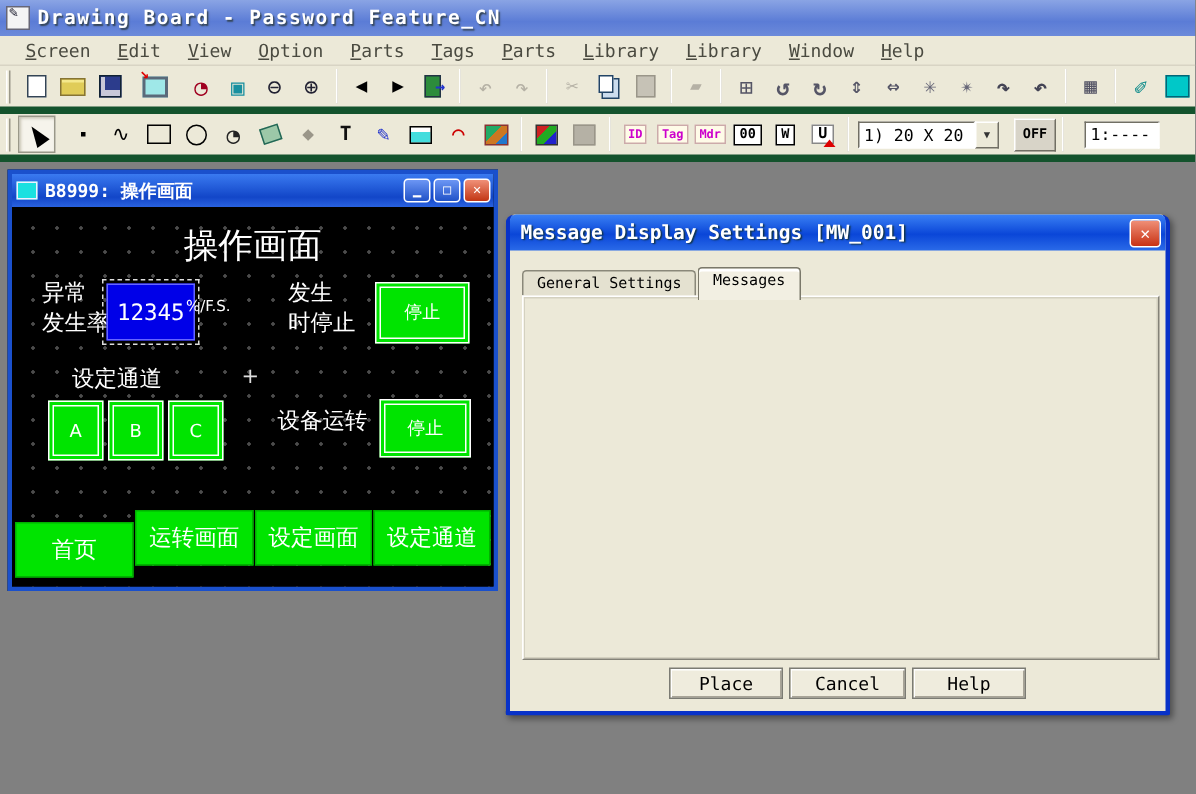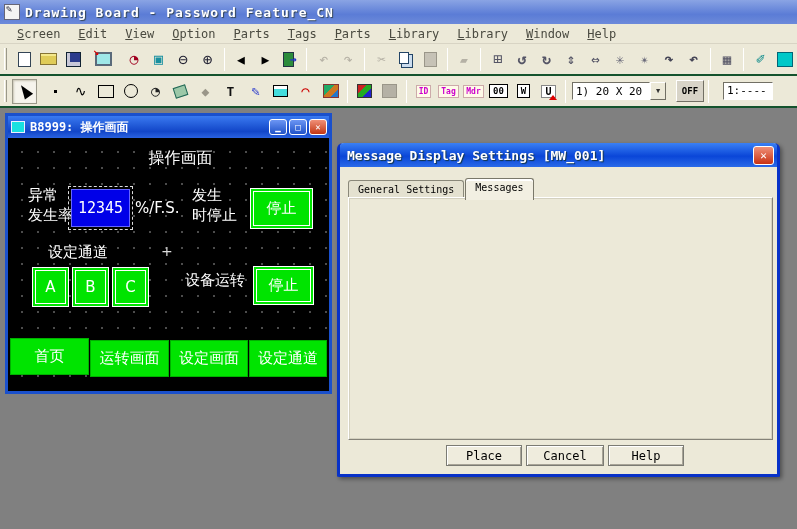--- a/index.html
+++ b/index.html
@@ -12,21 +12,21 @@
   .app-icon { width:16px; height:16px; background:#f4f4f4; border:1px solid #667; margin-right:5px; position:relative; }
   .app-icon::after { content:"✎"; position:absolute; left:1px; top:-2px; font-size:10px; color:#223; }
   .titlebar .t { color:#fff; font-weight:bold; font-size:13px; letter-spacing:1px; text-shadow:1px 1px 1px #345; }
 
   
   .menubar { height:20px; background:#ece9d8; border-bottom:1px solid #d8d4c4; display:flex; align-items:center; padding-left:8px; }
   .mi { display:inline-block; font-size:12px; color:#4a4a40; padding:2px 9px; cursor:default; }
   .mi::first-letter { text-decoration:underline; }
 
   
-  .toolbar { height:32px; background:#ece9d8; border-bottom:2px solid #14532d; display:flex; align-items:center; padding-left:2px; }
+  .toolbar { height:32px; background:#ece9d8; border-bottom:5px solid #14532d; display:flex; align-items:center; padding-left:2px; }
   .grip { width:3px; height:22px; border-left:1px solid #fff; border-right:1px solid #9a9889; margin:0 5px 0 2px; }
   .tb { width:25px; height:25px; background:transparent; border:1px solid transparent; display:flex; align-items:center; justify-content:center; position:relative; font-family:"DejaVu Sans Mono",monospace; }
   .tb.pressed { background:#f6f4ec; border:1px solid #9a9889; box-shadow:inset 1px 1px 2px #c8c4b4; }
   .tsep { width:1px; height:23px; background:#aca899; border-right:1px solid #fff; margin:0 4px; }
   .sp { width:6px; }
 
   
   .ic-new::before { content:""; width:11px; height:13px; background:#fff; border:1px solid #345; }
   .ic-open::before { content:""; width:15px; height:10px; background:#e0cc58; border:1px solid #867434; box-shadow:inset 0 2px 0 #f4e88c; }
   .ic-save::before { content:""; width:13px; height:13px; background:#2c3c8c; border:1px solid #123; box-shadow:inset 3px -4px 0 #c8c8d8; }
@@ -96,21 +96,21 @@
   .child-tb { height:22px; background:linear-gradient(180deg,#3a7af0,#1246c8 70%,#2a62e0); display:flex; align-items:center; padding:0 2px 0 3px; }
   .child-icon { width:14px; height:12px; background:#19e0e0; border:1px solid #eef; margin-right:5px; }
   .child-tb .t { color:#fff; font-weight:bold; font-size:12px; flex:1; }
   .wbtn { width:18px; height:16px; margin-left:2px; border:1px solid #fff; border-radius:3px; color:#fff; font-size:9px; font-weight:bold; display:flex; align-items:center; justify-content:center; background:linear-gradient(#6c96f4,#2052c8); }
   .wbtn.close { background:linear-gradient(#f09078,#c23614); }
 
   .canvas { position:relative; width:321px; height:253px; background:#000;
     background-image:radial-gradient(circle,#4c4c4c 1px,transparent 1.4px); background-size:16px 16px; background-position:6px 6px; }
   .cv { position:absolute; color:#fff; font-family:"DejaVu Sans","Liberation Sans",sans-serif; }
   .prel { white-space:pre-line; }
-  .gbtn { position:absolute; background:#00e400; border:1px solid #fff; box-shadow:inset 0 0 0 2px #00e400, inset 0 0 0 3px #fff; color:#fff; display:flex; align-items:center; justify-content:center; font-size:15px; font-family:"DejaVu Sans",sans-serif; }
+  .gbtn { position:absolute; background:#00e400; border:1px solid #fff; box-shadow:inset 0 0 0 2px #00e400, inset 0 0 0 3px #fff; color:#fff; display:flex; align-items:center; justify-content:center; font-size:12px; font-family:"DejaVu Sans",sans-serif; }
   .navbtn { position:absolute; background:#00e400; border:1px solid #00b000; color:#fff; display:flex; align-items:center; justify-content:center; font-size:15px; font-family:"DejaVu Sans",sans-serif; }
   .numdisp { position:absolute; background:#0000e8; color:#fff; display:flex; align-items:center; justify-content:center; font-size:15px; outline:1px dashed #ddd; outline-offset:2px; border:1px solid #66f; }
 
   
   .dialog { position:absolute; left:337px; top:35px; width:443px; height:334px; background:#ece9d8;
     border:3px solid #0832c8; border-top:none; border-radius:6px 6px 2px 2px; box-shadow:2px 2px 4px rgba(0,0,0,.4); }
   .dlg-tb { height:24px; background:linear-gradient(180deg,#3a80f4 0%,#0a46d8 55%,#2a6ae8 100%); border-radius:4px 4px 0 0; display:flex; align-items:center; padding:0 3px 0 7px; }
   .dlg-tb .t { color:#fff; font-weight:bold; font-size:13px; flex:1; text-shadow:1px 1px 1px #134; }
   .xbtn { width:21px; height:19px; border:1px solid #fff; border-radius:3px; background:linear-gradient(#f09078,#c83214); color:#fff; font-size:11px; font-weight:bold; display:flex; align-items:center; justify-content:center; }
 
@@ -255,36 +255,36 @@
 
     <div class="child">
       <div class="child-tb">
         <span class="child-icon"></span>
         <span class="t">B8999: 操作画面</span>
         <span class="wbtn">▁</span>
         <span class="wbtn">□</span>
         <span class="wbtn close">✕</span>
       </div>
       <div class="canvas">
-        <div class="cv" style="left:50%;top:10px;transform:translateX(-50%);font-size:16px;margin-left:12px;">操作画面</div>
+        <div class="cv" style="left:50%;top:10px;transform:translateX(-50%);font-size:23px;">操作画面</div>
         <div class="cv prel" style="left:20px;top:47px;font-size:15px;line-height:1.35;">异常
 发生率</div>
         <div class="numdisp" style="left:63px;top:51px;width:59px;height:38px;">12345</div>
-        <div class="cv" style="left:127px;top:61px;font-size:15px;">%/F.S.</div>
+        <div class="cv" style="left:116px;top:61px;font-size:10px;">%/F.S.</div>
         <div class="cv prel" style="left:184px;top:47px;font-size:15px;line-height:1.35;">发生
 时停止</div>
         <div class="gbtn" style="left:242px;top:50px;width:63px;height:41px;">停止</div>
         <div class="cv" style="left:40px;top:105px;font-size:15px;">设定通道</div>
         <div class="cv" style="left:153px;top:105px;font-size:14px;color:#ddd;">+</div>
         <div class="gbtn" style="left:24px;top:129px;width:37px;height:40px;">A</div>
         <div class="gbtn" style="left:64px;top:129px;width:37px;height:40px;">B</div>
         <div class="gbtn" style="left:104px;top:129px;width:37px;height:40px;">C</div>
         <div class="cv" style="left:177px;top:133px;font-size:15px;">设备运转</div>
         <div class="gbtn" style="left:245px;top:128px;width:61px;height:39px;">停止</div>
-        <div class="navbtn" style="left:2px;top:200px;width:79px;height:37px;">首页</div>
+        <div class="navbtn" style="left:2px;top:210px;width:79px;height:37px;">首页</div>
         <div class="navbtn" style="left:82px;top:202px;width:79px;height:37px;">运转画面</div>
         <div class="navbtn" style="left:162px;top:202px;width:78px;height:37px;">设定画面</div>
         <div class="navbtn" style="left:241px;top:202px;width:78px;height:37px;">设定通道</div>
       </div>
     </div>
 
     <div class="dialog">
       <div class="dlg-tb">
         <span class="t">Message Display Settings [MW_001]</span>
         <span class="xbtn">✕</span>

